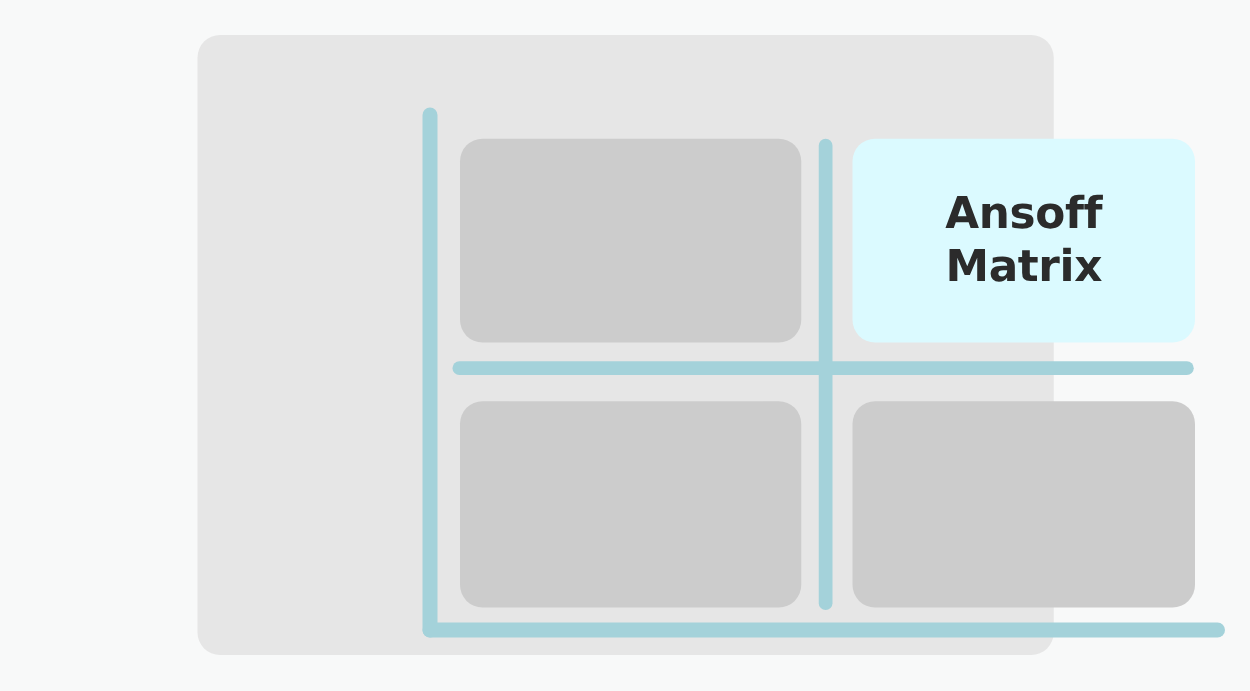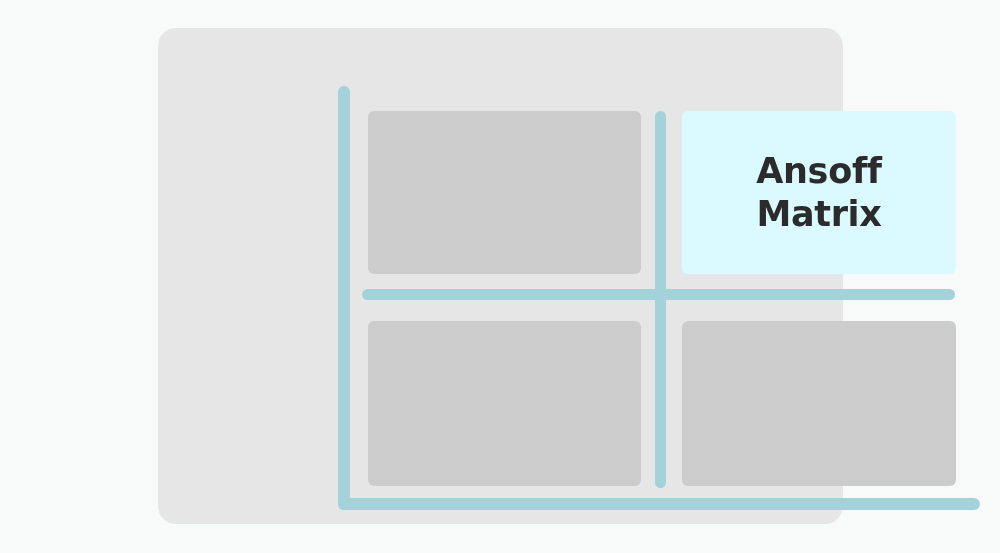--- a/index.html
+++ b/index.html
@@ -68,21 +68,21 @@
     top: 261px;
     width: 593px;
     height: 11px;
     border-radius: 6px;
   }
 
   
   .card {
     position: absolute;
     background: #cccccc;
-    border-radius: 6px;
+    border-radius: 18px;
   }
   .card-tl { left: 210px; top: 83px;  width: 273px; height: 163px; }
   .card-tr {
     left: 524px; top: 83px; width: 274px; height: 163px;
     background: #dbfaff;
     display: flex;
     align-items: center;
     justify-content: center;
   }
   .card-bl { left: 210px; top: 293px; width: 273px; height: 165px; }

